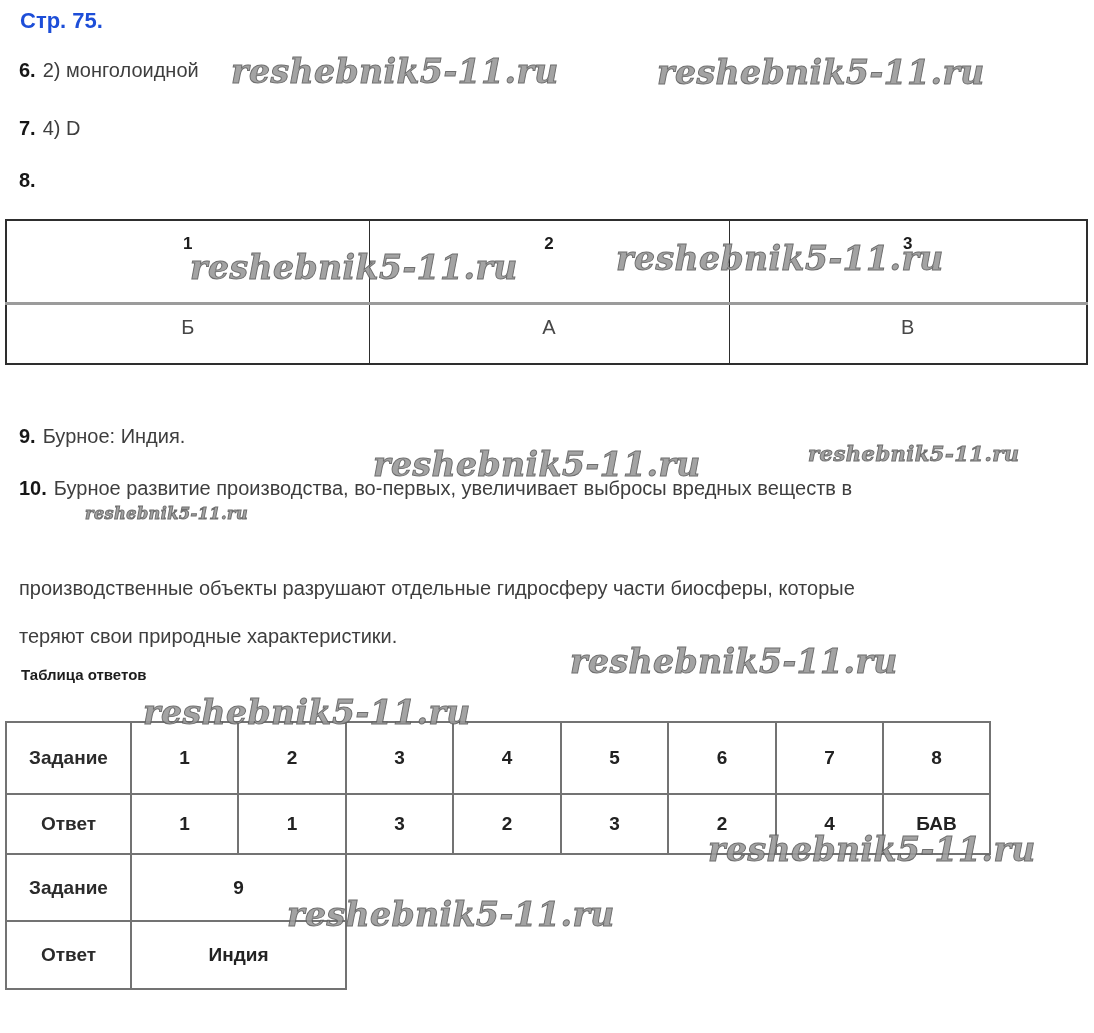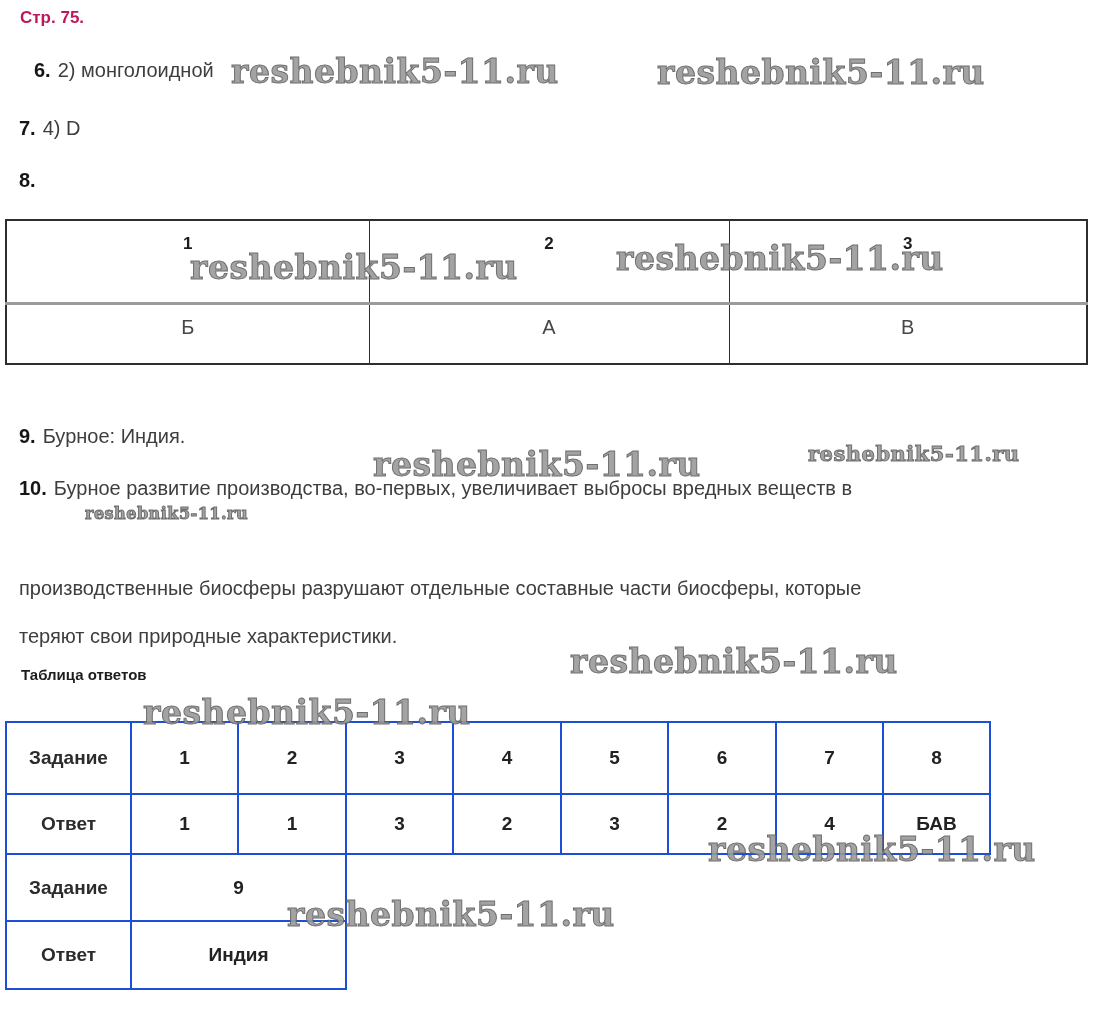--- a/index.html
+++ b/index.html
@@ -2,64 +2,64 @@
 <html><head>
 <meta charset="utf-8">
 <style>
   html,body { margin:0; padding:0; background:#ffffff; }
   #page {
     position:relative; width:1094px; height:1033px; background:#ffffff;
     font-family:"Liberation Sans", sans-serif; overflow:hidden;
   }
   .line { position:absolute; white-space:nowrap; font-size:20px; color:#3e3e3e; line-height:1.2; }
   .num  { font-weight:bold; color:#161616; margin-right:7px; }
-  .heading { position:absolute; font-weight:bold; font-size:17px; color:#be185d; white-space:nowrap; }
+  .heading { position:absolute; font-weight:bold; font-size:22px; color:#1d4ed8; white-space:nowrap; }
   .subheading { position:absolute; font-weight:bold; font-size:15px; color:#1d1d1d; white-space:nowrap; }
 
   
   .wm {
     position:absolute; font-family:"DejaVu Serif", serif; font-weight:700;
     color:#9a9a9a; -webkit-text-stroke:1px #5f5f5f; white-space:nowrap;
-    line-height:1; letter-spacing:0.5px; opacity:0.9; pointer-events:none;
+    line-height:1; letter-spacing:0.5px; opacity:0.9; pointer-events:none;font-style:italic;
   }
   .wm-lg { font-size:33px; }
   .wm-sm { font-size:21px; }
   .wm-xs { font-size:16px; }
 
   
   table { border-collapse:collapse; table-layout:fixed; }
   .t1 { position:absolute; left:5px; top:219px; width:1081px; }
   .t1 td { border:1px solid #2e2e2e; text-align:center; vertical-align:top; padding:0; }
   .t1 tr.hdr td { border-top:2px solid #2e2e2e; border-bottom:3px solid #9b9b9b;
                   font-weight:bold; font-size:17px; color:#1c1c1c; height:68px; padding-top:13px; }
   .t1 tr.hdr td:first-child { border-left:2px solid #2e2e2e; }
   .t1 tr.hdr td:last-child  { border-right:2px solid #2e2e2e; }
   .t1 tr.val td { font-size:20px; color:#474747; height:47px; padding-top:11px; border-bottom:2px solid #2e2e2e; }
   .t1 tr.val td:first-child { border-left:2px solid #2e2e2e; }
   .t1 tr.val td:last-child  { border-right:2px solid #2e2e2e; }
 
   
   .t2 { position:absolute; left:5px; top:721px; width:984px; }
-  .t2 td { border:2px solid #1d4ed8; text-align:center; vertical-align:middle;
+  .t2 td { border:2px solid #737373; text-align:center; vertical-align:middle;
            font-size:19px; font-weight:bold; color:#222; padding:0; }
   .t2 td.lbl { color:#2b2b2b; }
   .t2 td.nob { border:none; }
   .t2 tr.r1 td { height:70px; }
   .t2 tr.r2 td { height:58px; }
   .t2 tr.r3 td { height:65px; }
   .t2 tr.r4 td { height:66px; }
 </style>
 </head>
 <body>
 
 <div id="page">
 
   <div class="heading" style="left:20px; top:8px;">Стр. 75.</div>
 
-  <div class="line" style="left:34px; top:58px;">
+  <div class="line" style="left:19px; top:58px;">
     <span class="num">6.</span><span>2) монголоидной</span>
   </div>
 
   <div class="line" style="left:19px; top:116px;">
     <span class="num">7.</span><span>4) D</span>
   </div>
 
   <div class="line" style="left:19px; top:168px;">
     <span class="num">8.</span>
   </div>
@@ -84,21 +84,21 @@
   </tbody>
     </table>
 
   <div class="line" style="left:19px; top:424px;">
     <span class="num">9.</span><span>Бурное: Индия.</span>
   </div>
 
   <div class="line" style="left:19px; top:476px;">
     <span class="num">10.</span><span>Бурное развитие производства, во-первых, увеличивает выбросы вредных веществ в</span>
   </div>
-  <div class="line" style="left:19px; top:576px;">производственные биосферы разрушают отдельные составные части биосферы, которые</div>
+  <div class="line" style="left:19px; top:576px;">производственные объекты разрушают отдельные гидросферу части биосферы, которые</div>
   <div class="line" style="left:19px; top:624px;">теряют свои природные характеристики.</div>
 
   <div class="subheading" style="left:21px; top:666px;">Таблица ответов</div>
 
   <table class="t2">
     <colgroup>
       <col style="width:125px">
         <col style="width:107px">
         <col style="width:108px">
         <col style="width:107px">

